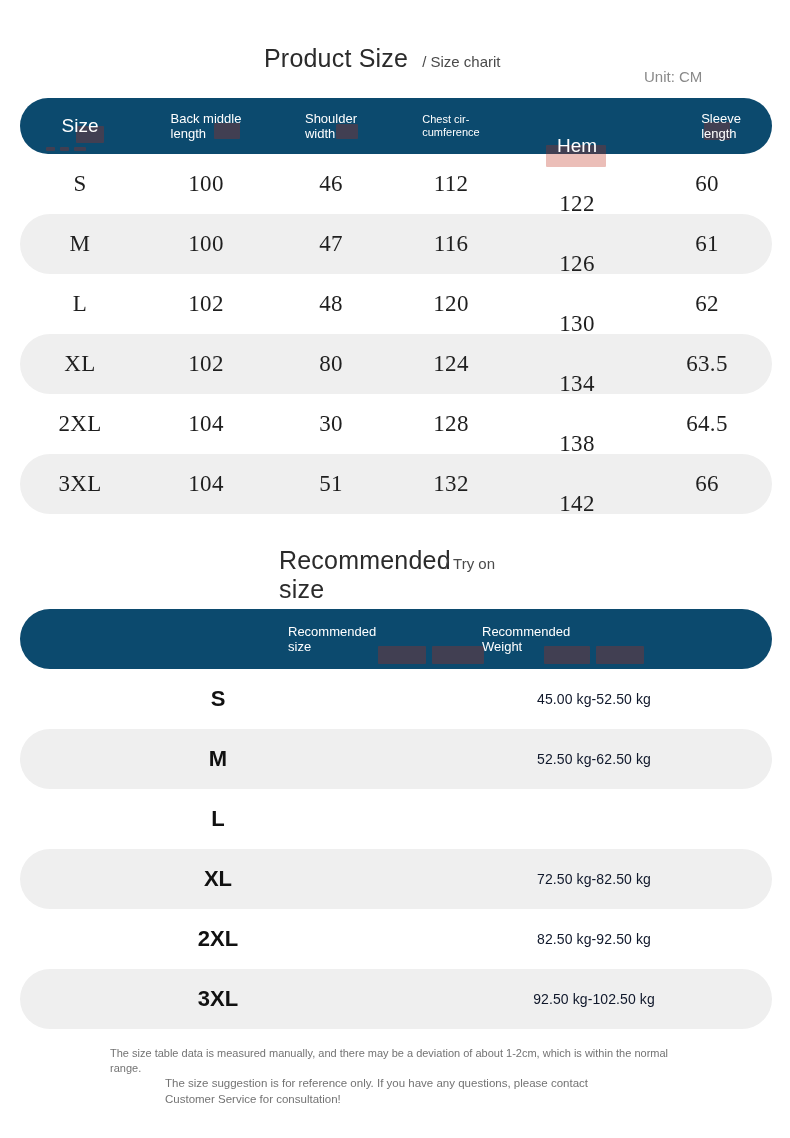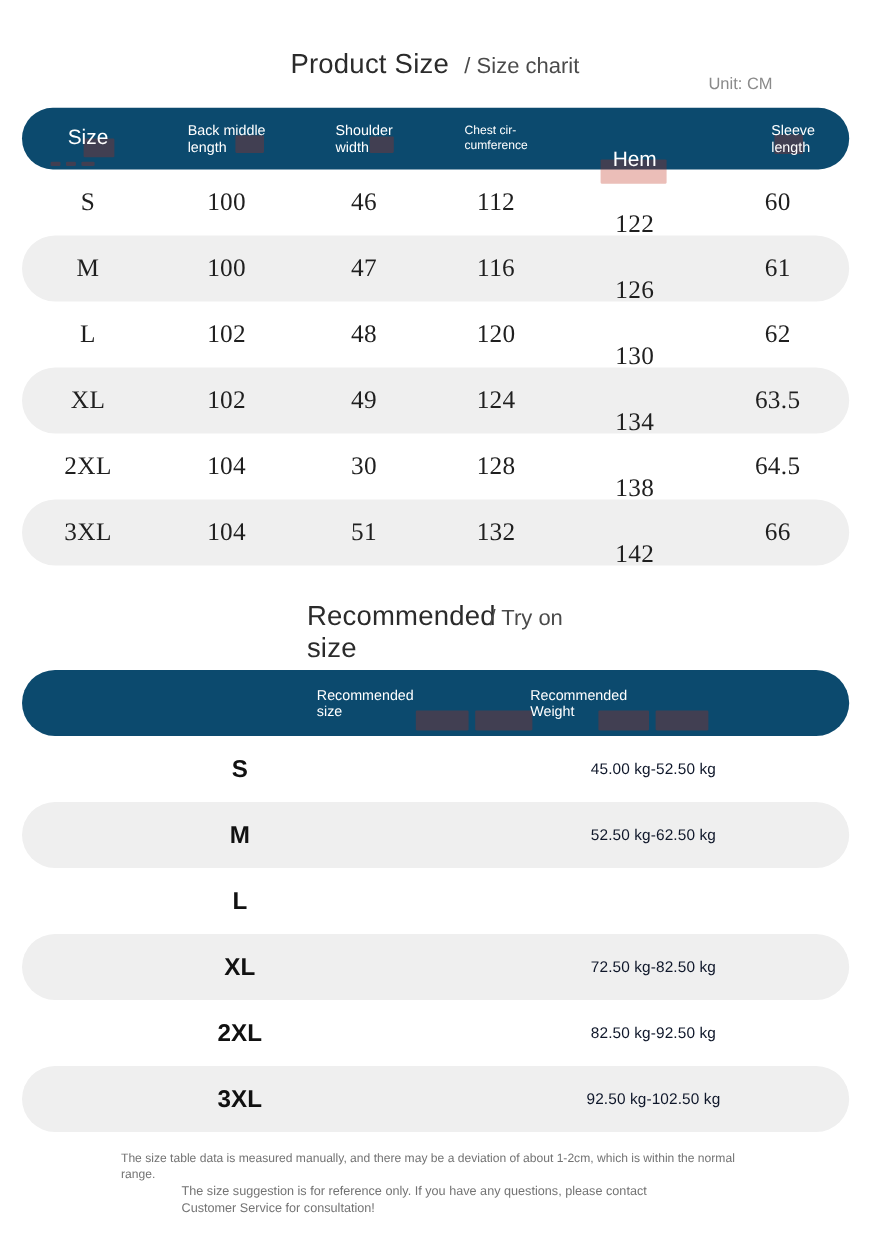--- a/index.html
+++ b/index.html
@@ -32,21 +32,21 @@
     font-size: 25px;
     color: #2b2b2b;
     font-weight: 400;
     line-height: 1.15;
     letter-spacing: .2px;
   }
   .section-head .title.two-line {
     max-width: 152px;
   }
   .section-head .sub {
-    font-size: 20px;
+    font-size: 15px;
     color: #4a4a4a;
     margin-left: 14px;
     white-space: nowrap;
   }
 
   .unit-label {
     position: absolute;
     font-size: 15px;
     color: #8a8a8a;
     white-space: nowrap;
@@ -244,21 +244,21 @@
       <div class="cell c1 body-cell">102</div>
       <div class="cell c2 body-cell">48</div>
       <div class="cell c3 body-cell">120</div>
       <div class="cell c4 body-cell">130</div>
       <div class="cell c5 body-cell">62</div>
     </div>
 
     <div class="row zebra">
       <div class="cell c0 body-cell">XL</div>
       <div class="cell c1 body-cell">102</div>
-      <div class="cell c2 body-cell">49</div>
+      <div class="cell c2 body-cell">80</div>
       <div class="cell c3 body-cell">124</div>
       <div class="cell c4 body-cell">134</div>
       <div class="cell c5 body-cell">63.5</div>
     </div>
 
     <div class="row">
       <div class="cell c0 body-cell">2XL</div>
       <div class="cell c1 body-cell">104</div>
       <div class="cell c2 body-cell">30</div>
       <div class="cell c3 body-cell">128</div>

